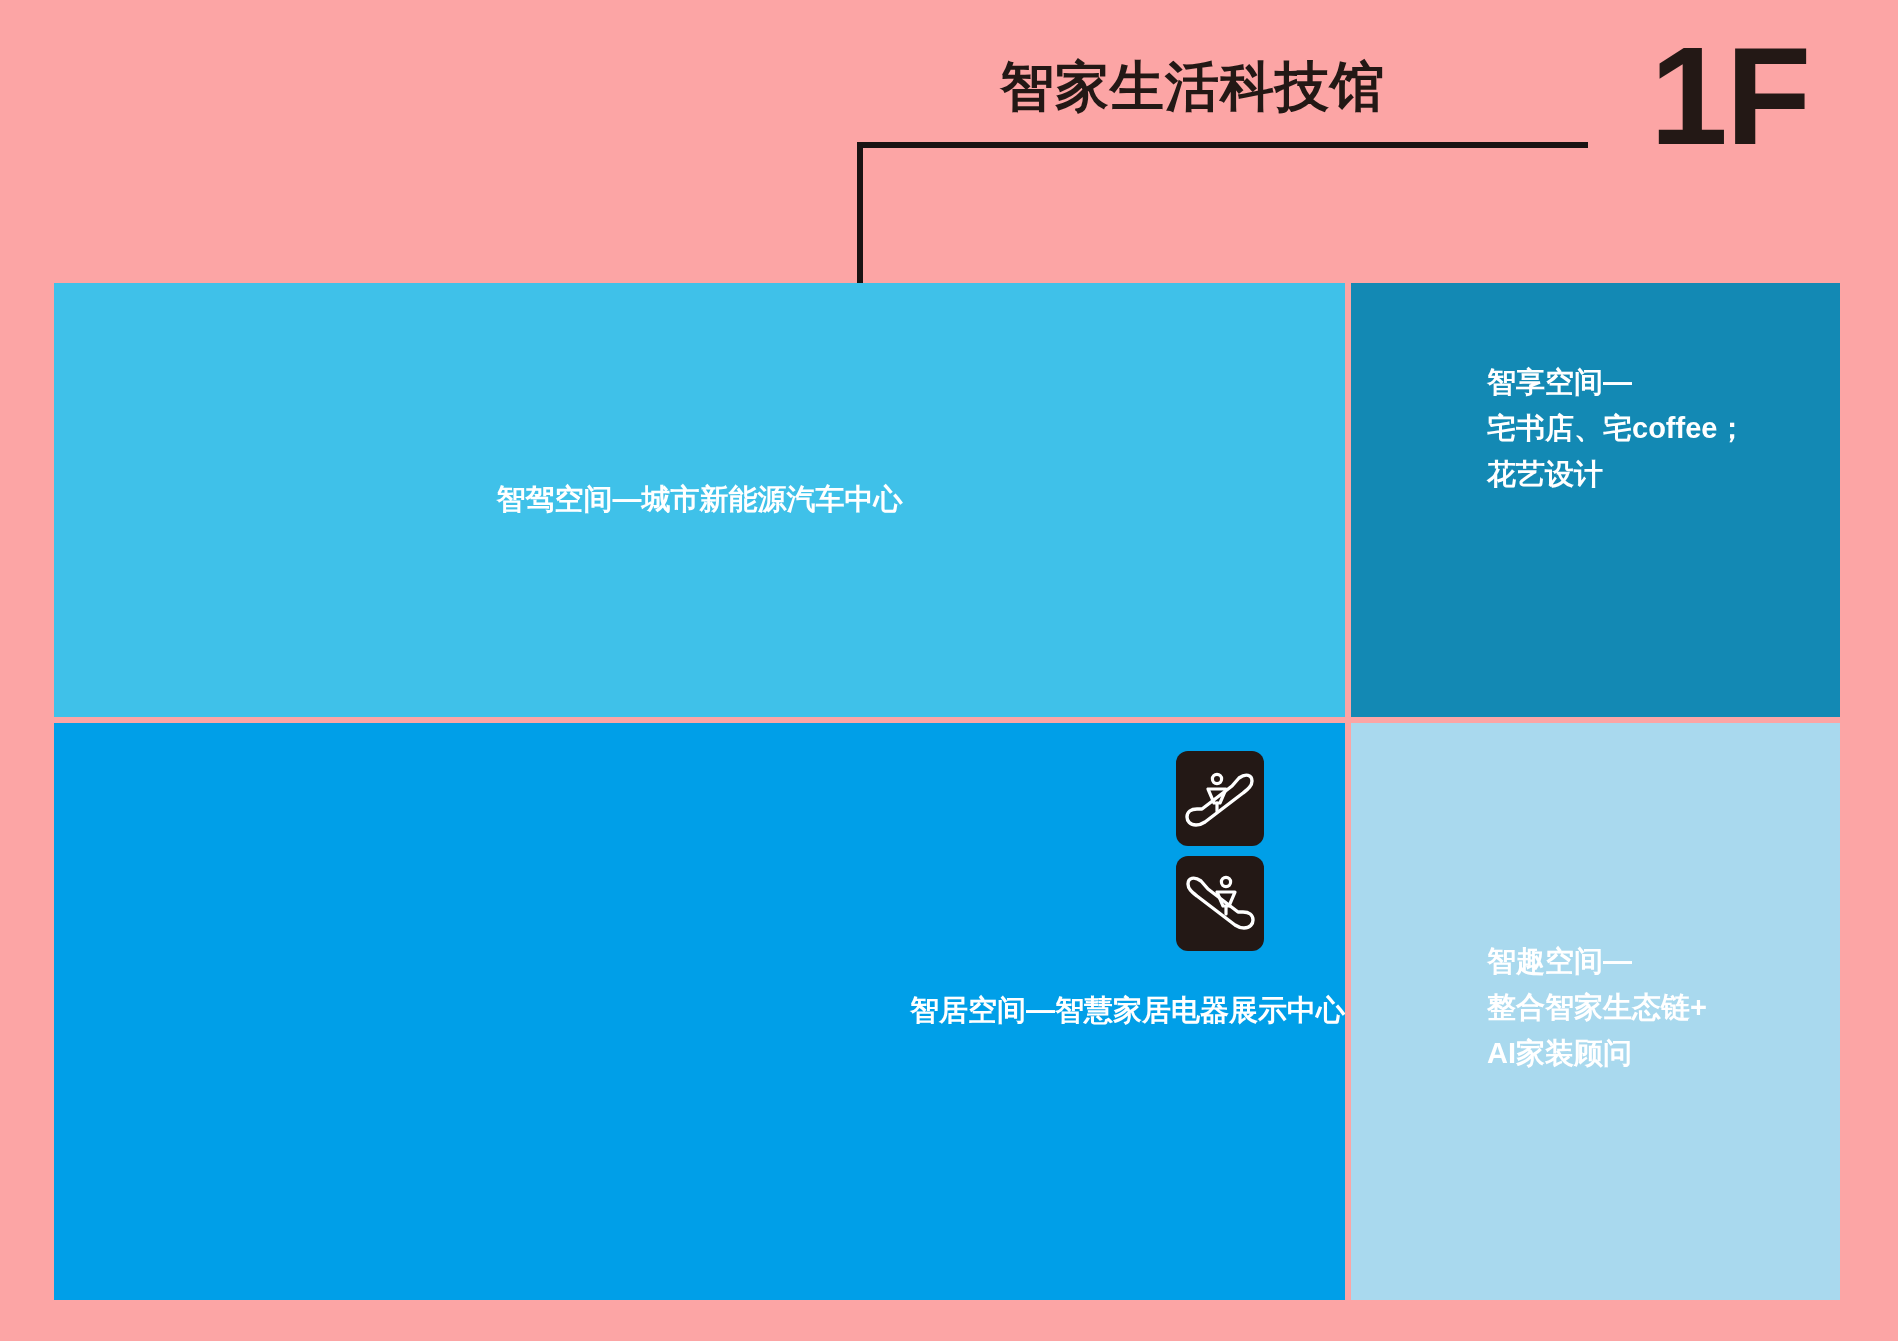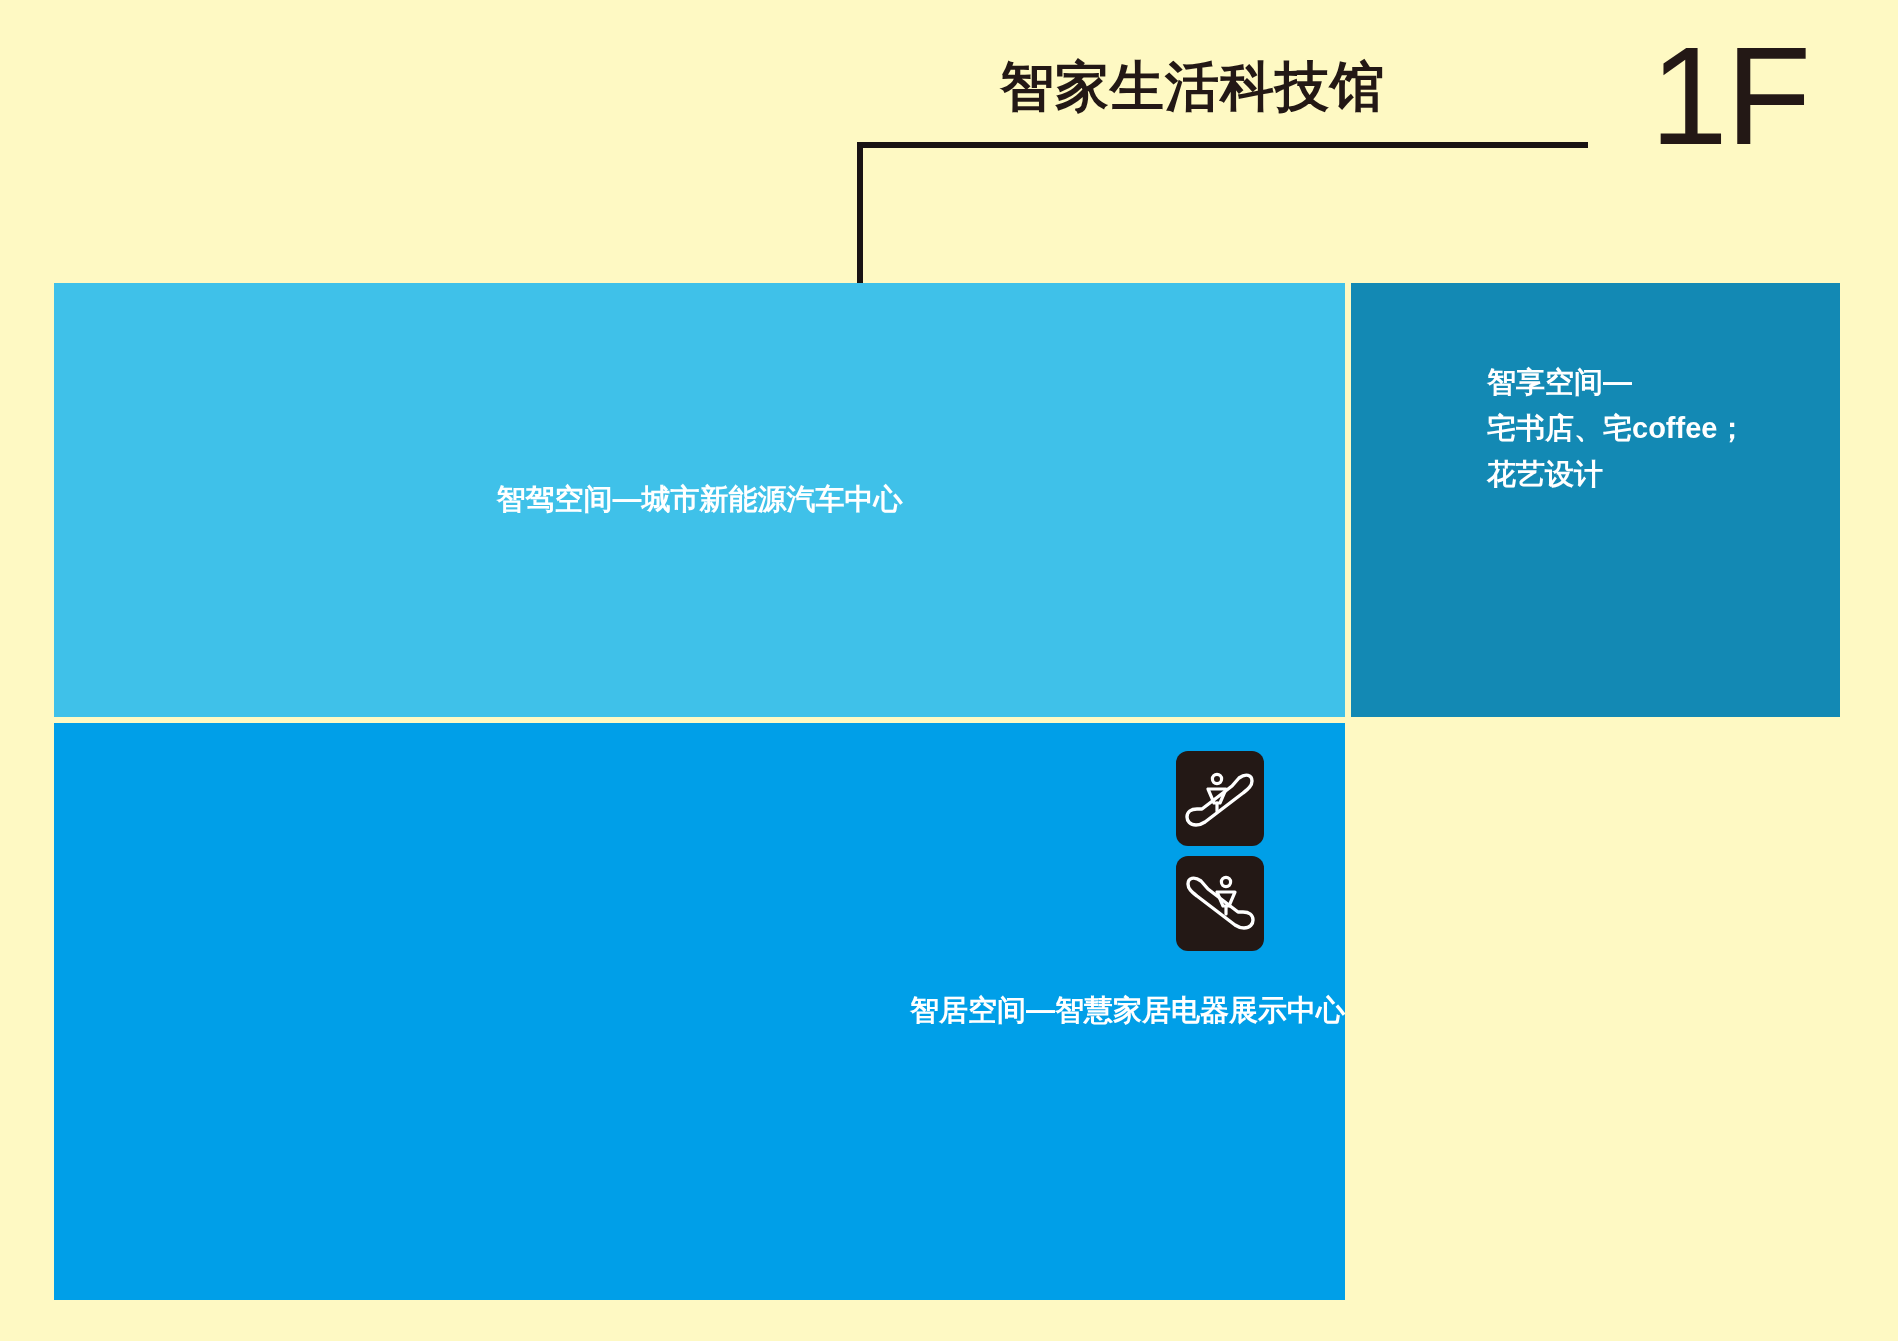--- a/index.html
+++ b/index.html
@@ -9,21 +9,21 @@
     background: #ffffff;
   }
   body {
     font-family: "Liberation Sans", "DejaVu Sans", sans-serif;
   }
 
   #canvas {
     position: relative;
     width: 1898px;
     height: 1341px;
-    background: #fef9c3;
+    background: #fca5a5;
     overflow: hidden;
   }
 
   
   .venue-title {
     position: absolute;
     left: 1000px;
     top: 46px;
     width: 400px;
     height: 80px;
@@ -33,21 +33,21 @@
     letter-spacing: 1px;
     line-height: 80px;
     white-space: nowrap;
   }
 
   .floor-badge {
     position: absolute;
     left: 1650px;
     top: 26px;
     font-size: 140px;
-    font-weight: normal;
+    font-weight: bold;
     color: #231815;
     line-height: 140px;
     letter-spacing: -2px;
     white-space: nowrap;
   }
 
   
   .leader-h {
     position: absolute;
     left: 857px;
@@ -202,20 +202,25 @@
     </div>
 
     <div class="zone" id="zone-drive">
       <div class="zone-label">智驾空间—城市新能源汽车中心</div>
     </div>
 
     <div class="zone" id="zone-live">
       <div class="zone-label">智居空间—智慧家居电器展示中心</div>
     </div>
 
+    <div class="zone" id="zone-fun">
+      <div class="zone-label">智趣空间—
+整合智家生态链+
+AI家装顾问</div>
+    </div>
 
     <div class="escalator-stack">
 
       <div class="esc-badge up">
         <svg viewBox="0 0 88 95">
 
           <path d="M 63 27
                    C 70 22, 76 24, 76 30
                    C 76 35, 72 38, 67 42
                    L 29 71

